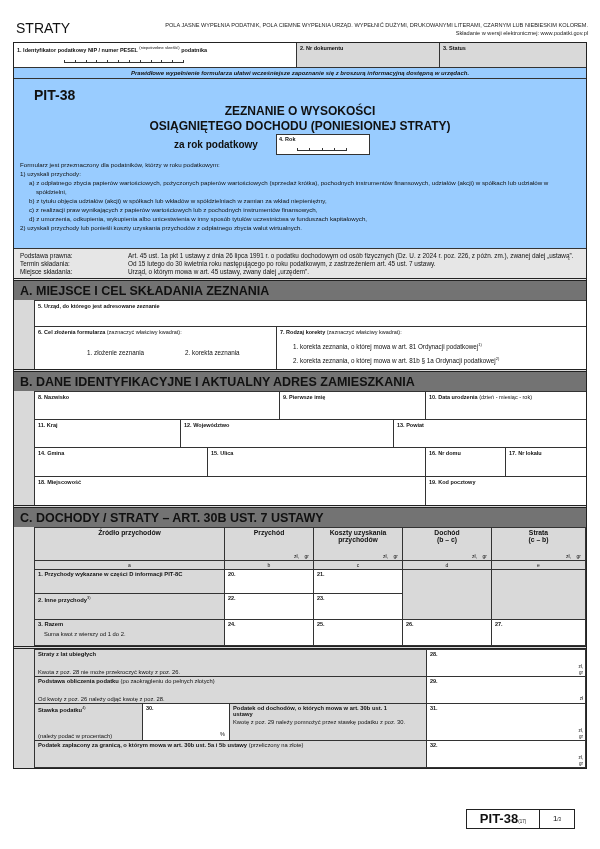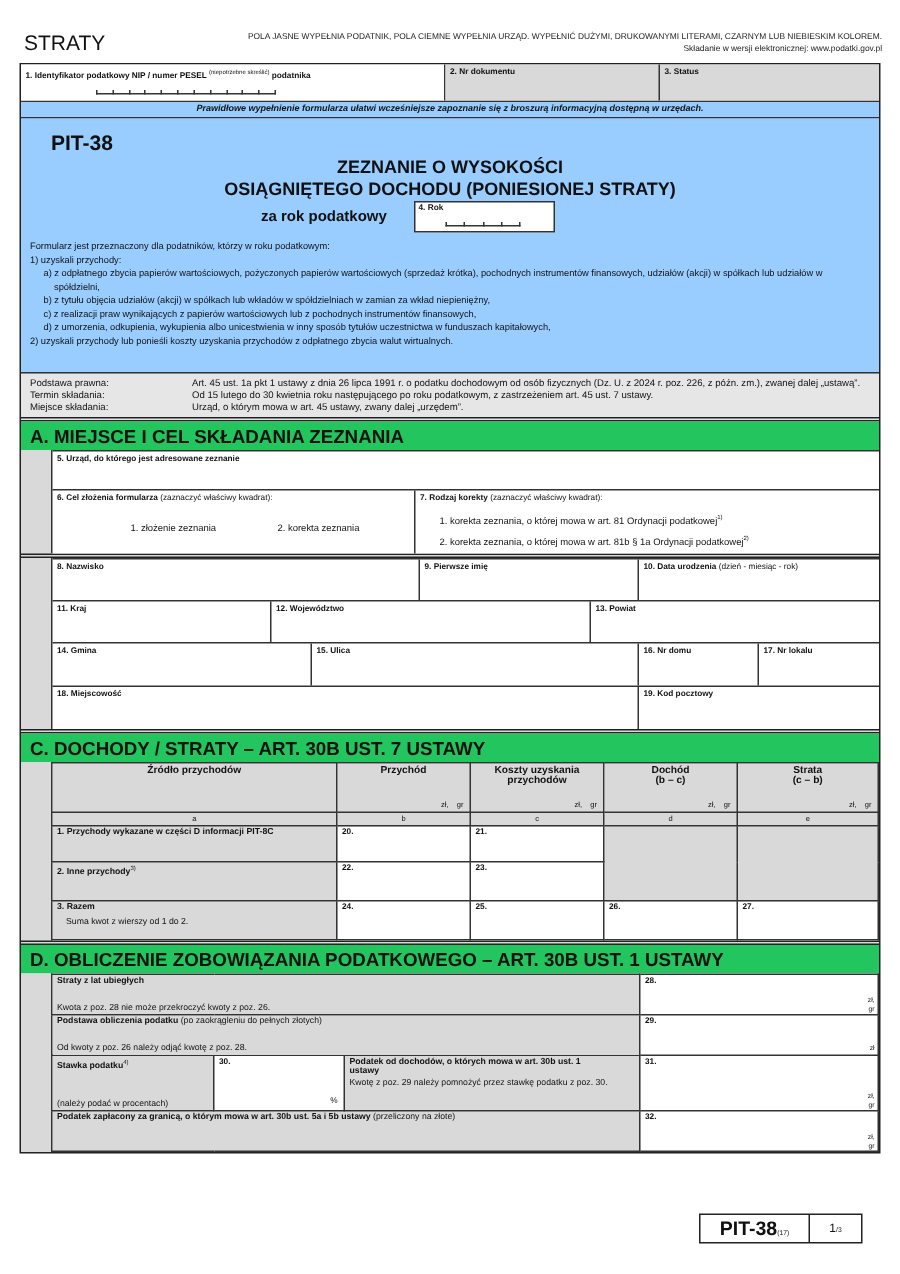--- a/index.html
+++ b/index.html
@@ -25,21 +25,21 @@
   .title2 { left: 0; width: 100%; top: 40px; text-align: center; font-size: 12px; font-weight: bold; }
   .zarok { left: 160px; top: 60px; font-size: 10px; font-weight: bold; }
   .rokbox { left: 262px; top: 55px; width: 94px; height: 21px; background: #fff; border: 1px solid #333; font-size: 5.5px; font-weight: bold; padding: 1px 2px; }
   .rokmarks { position: absolute; left: 20px; bottom: 3px; width: 50px; height: 3px; border-bottom: 1px solid #333; display: flex; justify-content: space-between; }
   .rokmarks span { width: 1px; height: 3px; background: #333; }
   .purpose { left: 6px; top: 81px; width: 560px; font-size: 6.2px; line-height: 9px; }
   .purpose .ind1 { padding-left: 16px; text-indent: -7px; }
   .legal { background: #e6e6e6; padding: 3px 6px 2px 6px; font-size: 6.4px; line-height: 8px; border-bottom: 3px double #222; }
   .legal .lr { display: flex; }
   .legal .lk { width: 108px; flex-shrink: 0; }
-  .sec-h { background: #22c55e; font-size: 12.5px; font-weight: bold; padding: 3px 6px; height: 19px; line-height: 14px; }
+  .sec-h { background: #737373; font-size: 12.5px; font-weight: bold; padding: 3px 6px; height: 19px; line-height: 14px; }
   .sec-body { display: flex; background: #d9d9d9; }
   .side { width: 20px; flex-shrink: 0; }
   .fields { flex: 1; background: #fff; border-left: 1px solid #333; }
   .frow { display: flex; border-top: 1px solid #333; }
   .f { border-right: 1px solid #333; padding: 2px 3px; font-size: 5.5px; font-weight: bold; }
   .f:last-child { border-right: none; }
   .norm { font-weight: normal; }
   .sep { border-bottom: 3px double #222; }
   table.c { border-collapse: collapse; width: 100%; font-size: 6px; }
   table.c td { border: 1px solid #333; padding: 1px 3px; vertical-align: top; }
@@ -143,20 +143,21 @@
         <div class="f" style="flex:1;position:relative">
           <span>7. Rodzaj korekty</span>
           <span class="norm">(zaznaczyć właściwy kwadrat):</span>
           <div class="norm" style="position:absolute;top:15px;left:16px;font-size:6.3px;"><span>1. korekta zeznania, o której mowa w art. 81 Ordynacji podatkowej</span><span class="sup">1)</span></div>
           <div class="norm" style="position:absolute;top:29px;left:16px;font-size:6.3px;"><span>2. korekta zeznania, o której mowa w art. 81b § 1a Ordynacji podatkowej</span><span class="sup">2)</span></div>
         </div>
       </div>
     </div>
   </div>
 
+  <div class="sec-h">B. DANE IDENTYFIKACYJNE I AKTUALNY ADRES ZAMIESZKANIA</div>
   <div class="sec-body sep">
     <div class="side"></div>
     <div class="fields">
       <div class="frow" style="height:28px">
         <div class="f" style="width:245px"><span>8. Nazwisko</span></div>
         <div class="f" style="width:146px"><span>9. Pierwsze imię</span></div>
         <div class="f" style="flex:1"><span>10. Data urodzenia</span> <span class="norm">(dzień - miesiąc - rok)</span></div>
       </div>
       <div class="frow" style="height:28px">
         <div class="f" style="width:146px"><span>11. Kraj</span></div>
@@ -237,21 +238,20 @@
           <td style="font-weight:bold;font-size:5.5px">24.</td>
           <td style="font-weight:bold;font-size:5.5px">25.</td>
           <td style="font-weight:bold;font-size:5.5px">26.</td>
           <td style="font-weight:bold;font-size:5.5px">27.</td>
         </tr>
       </tbody>
         </table>
     </div>
   </div>
 
-  <div class="sec-h">D. OBLICZENIE ZOBOWIĄZANIA PODATKOWEGO – ART. 30B UST. 1 USTAWY</div>
   <div class="sec-body">
     <div class="side"></div>
     <div class="fields" style="border-left:none">
       <table class="c">
         <colgroup>
             <col style="width:108px">
             <col style="width:87px">
             <col style="width:197px">
             <col>
           </colgroup>

